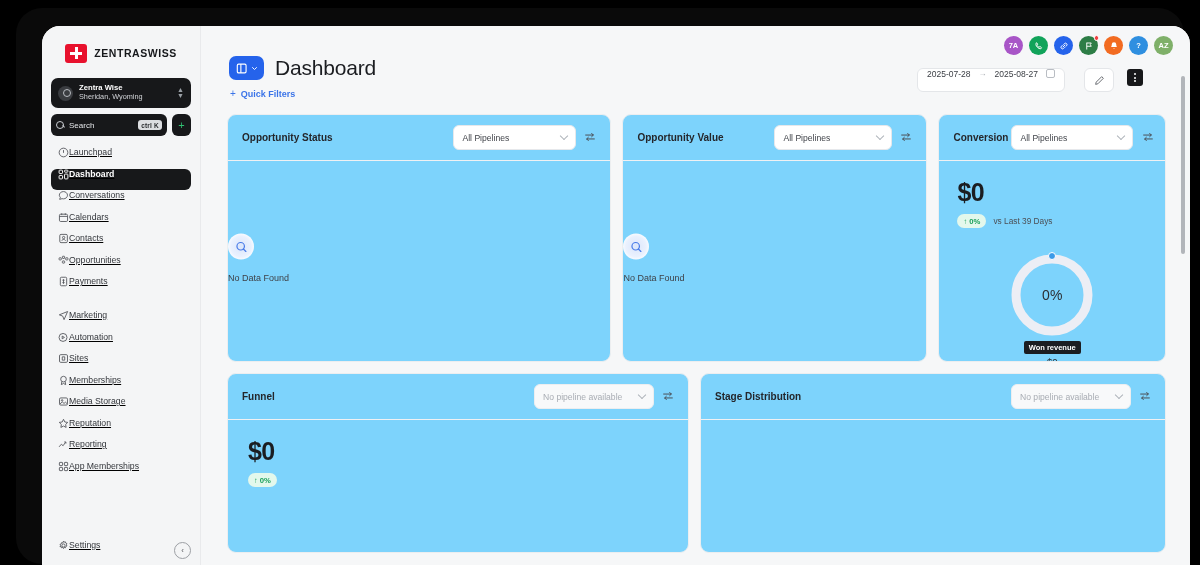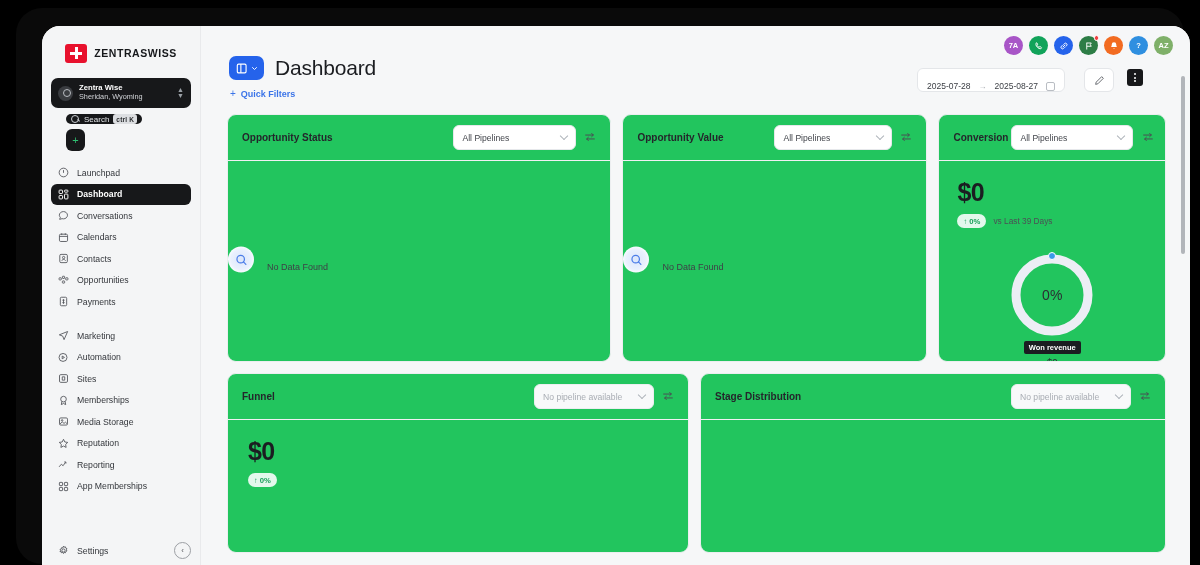--- a/index.html
+++ b/index.html
@@ -64,21 +64,21 @@
   }
   .ws-avatar::after {
     content: ""; position: absolute; left: 4.5px; top: 3px;
     width: 6px; height: 6px; border: 1.2px solid #b9bcc2; border-radius: 50%;
   }
   .ws-texts { flex: 1; min-width: 0; line-height: 1.15; }
   .ws-name { font-size: 7.7px; font-weight: bold; color: #fff; white-space: nowrap; }
   .ws-loc { font-size: 7.3px; color: #d2d4d8; white-space: nowrap; }
   .ws-chev { color: #9aa0a6; font-size: 7px; line-height: .8; text-align: center; }
 
-  .searchrow { margin: 6px 9px 0 24px; display: flex; gap: 5px; align-items: flex-start; flex-direction: column; }
+  .searchrow { margin: 6px 9px 0 9px; display: flex; gap: 5px; align-items: flex-end; }
   .searchbox {
     flex: 1; height: 22px; background: #17181a; border-radius: 6px;
     display: flex; align-items: center; padding: 0 5px; gap: 4px; cursor: text;
   }
   .s-icon { width: 9px; height: 9px; position: relative; flex: none; }
   .s-icon::before {
     content: ""; position: absolute; left: 0; top: 0; width: 6px; height: 6px;
     border: 1.1px solid #c9ccd1; border-radius: 50%;
   }
   .s-icon::after {
@@ -91,22 +91,22 @@
     border-radius: 3px; padding: 1.5px 3px; font-weight: bold; letter-spacing: .2px;
   }
   .addbtn {
     width: 19px; height: 22px; background: #17181a; border-radius: 6px;
     display: flex; align-items: center; justify-content: center;
     color: #2fbf71; font-size: 11px; cursor: pointer; flex: none;
   }
 
   .navlist { margin-top: 11px; padding: 0 9px; flex: 1; overflow: hidden; }
   .navitem {
-    height: 21px; display: flex; align-items: center; gap: 8px;
-    padding: 0 7px; border-radius: 6px; margin-bottom: 0px; cursor: pointer;
+    height: 21px; display: flex; align-items: flex-start; 
+    padding: 0 7px; border-radius: 6px; margin-bottom: 0px; cursor: pointer; text-decoration: underline;
   }
   .navitem + .navitem { margin-top: 0.5px; }
   .navitem.active { background: #17181a; }
   .navitem.active .nav-label { color: #fff; font-weight: bold; }
   .nav-label { font-size: 8.7px; color: #33363b; white-space: nowrap; }
   .nav-ico { width: 11px; height: 11px; flex: none; display: block; }
   .nav-ico svg { display: block; }
   .navgap { height: 13px; }
 
   .sidebar-bottom {
@@ -156,21 +156,21 @@
   .quickfilters {
     display: flex; align-items: center; gap: 5px; padding-left: 29px; margin-top: 9px;
     cursor: pointer;
   }
   .qf-plus { color: #3b74e8; font-size: 10px; line-height: 1; }
   .qf-text { color: #3b74e8; font-size: 9px; font-weight: bold; }
 
   .daterange {
     position: absolute; right: 125px; top: 12px;
     height: 24px; background: #fff; border: 1px solid #e4e6e9; border-radius: 6px;
-    display: flex; align-items: flex-end; gap: 8px; padding: 0 9px; cursor: pointer;
+    display: flex; align-items: flex-start; gap: 8px; padding: 0 9px; cursor: pointer;
   }
   .dr-date { font-size: 8.5px; color: #3d4046; }
   .dr-arrow { font-size: 8px; color: #a8acb2; }
   .dr-cal { width: 9px; height: 9px; border: 1.1px solid #b9bdc3; border-radius: 2px; }
   .edit-btn {
     position: absolute; right: 76px; top: 12px;
     width: 30px; height: 24px; background: #fff; border: 1px solid #e4e6e9;
     border-radius: 6px; display: flex; align-items: center; justify-content: center;
     cursor: pointer;
   }
@@ -179,21 +179,21 @@
     width: 16px; height: 17px; background: #17181a; border-radius: 3px;
     display: flex; align-items: center; justify-content: center;
     flex-direction: column; gap: 1.5px; cursor: pointer;
   }
   .more-btn i { width: 2px; height: 2px; background: #fff; border-radius: 50%; display: block; }
 
   
   .cards { position: absolute; left: 26px; right: 24px; top: 88px; bottom: 0; }
   .row { display: flex; gap: 11px; }
   .card {
-    background: #22c55e; border: 1px solid #eceef0; border-radius: 9px;
+    background: #7dd3fc; border: 1px solid #eceef0; border-radius: 9px;
     display: flex; flex-direction: column; overflow: hidden;
   }
   .card-head {
     height: 46px; display: flex; align-items: center; padding: 0 14px;
     gap: 8px; border-bottom: 1px solid #f0f1f3; position: relative;
   }
   .card-title {
     font-size: 10px; font-weight: bold; color: #24262b; white-space: nowrap;
     overflow: hidden; flex: none;
   }
@@ -210,21 +210,21 @@
     width: 6px; height: 6px; border-right: 1.1px solid #aab0b7;
     border-bottom: 1.1px solid #aab0b7; transform: rotate(45deg) translate(-1.5px,-1.5px);
     flex: none;
   }
   .swap-ico { cursor: pointer; flex: none; }
   .card-body { flex: 1; position: relative; }
 
   .nodata {
     position: absolute; left: 0; right: 0; top: 50%;
     transform: translateY(-56%);
-    display: flex; flex-direction: row; align-items: flex-end; gap: 13px;
+    display: flex; flex-direction: column; align-items: flex-start; gap: 13px;
   }
   .nodata-glow {
     width: 26px; height: 26px; border-radius: 50%;
     background: radial-gradient(circle, #dbe6fb 0%, #eaf1fe 55%, #ffffff 78%);
     display: flex; align-items: center; justify-content: center;
   }
   .nodata-text { font-size: 9px; color: #3e4147; }
 
   .kpi { padding: 17px 18px 0 18px; }
   .kpi-value { font-size: 25px; font-weight: bold; color: #1b1d21; letter-spacing: -.6px; }

